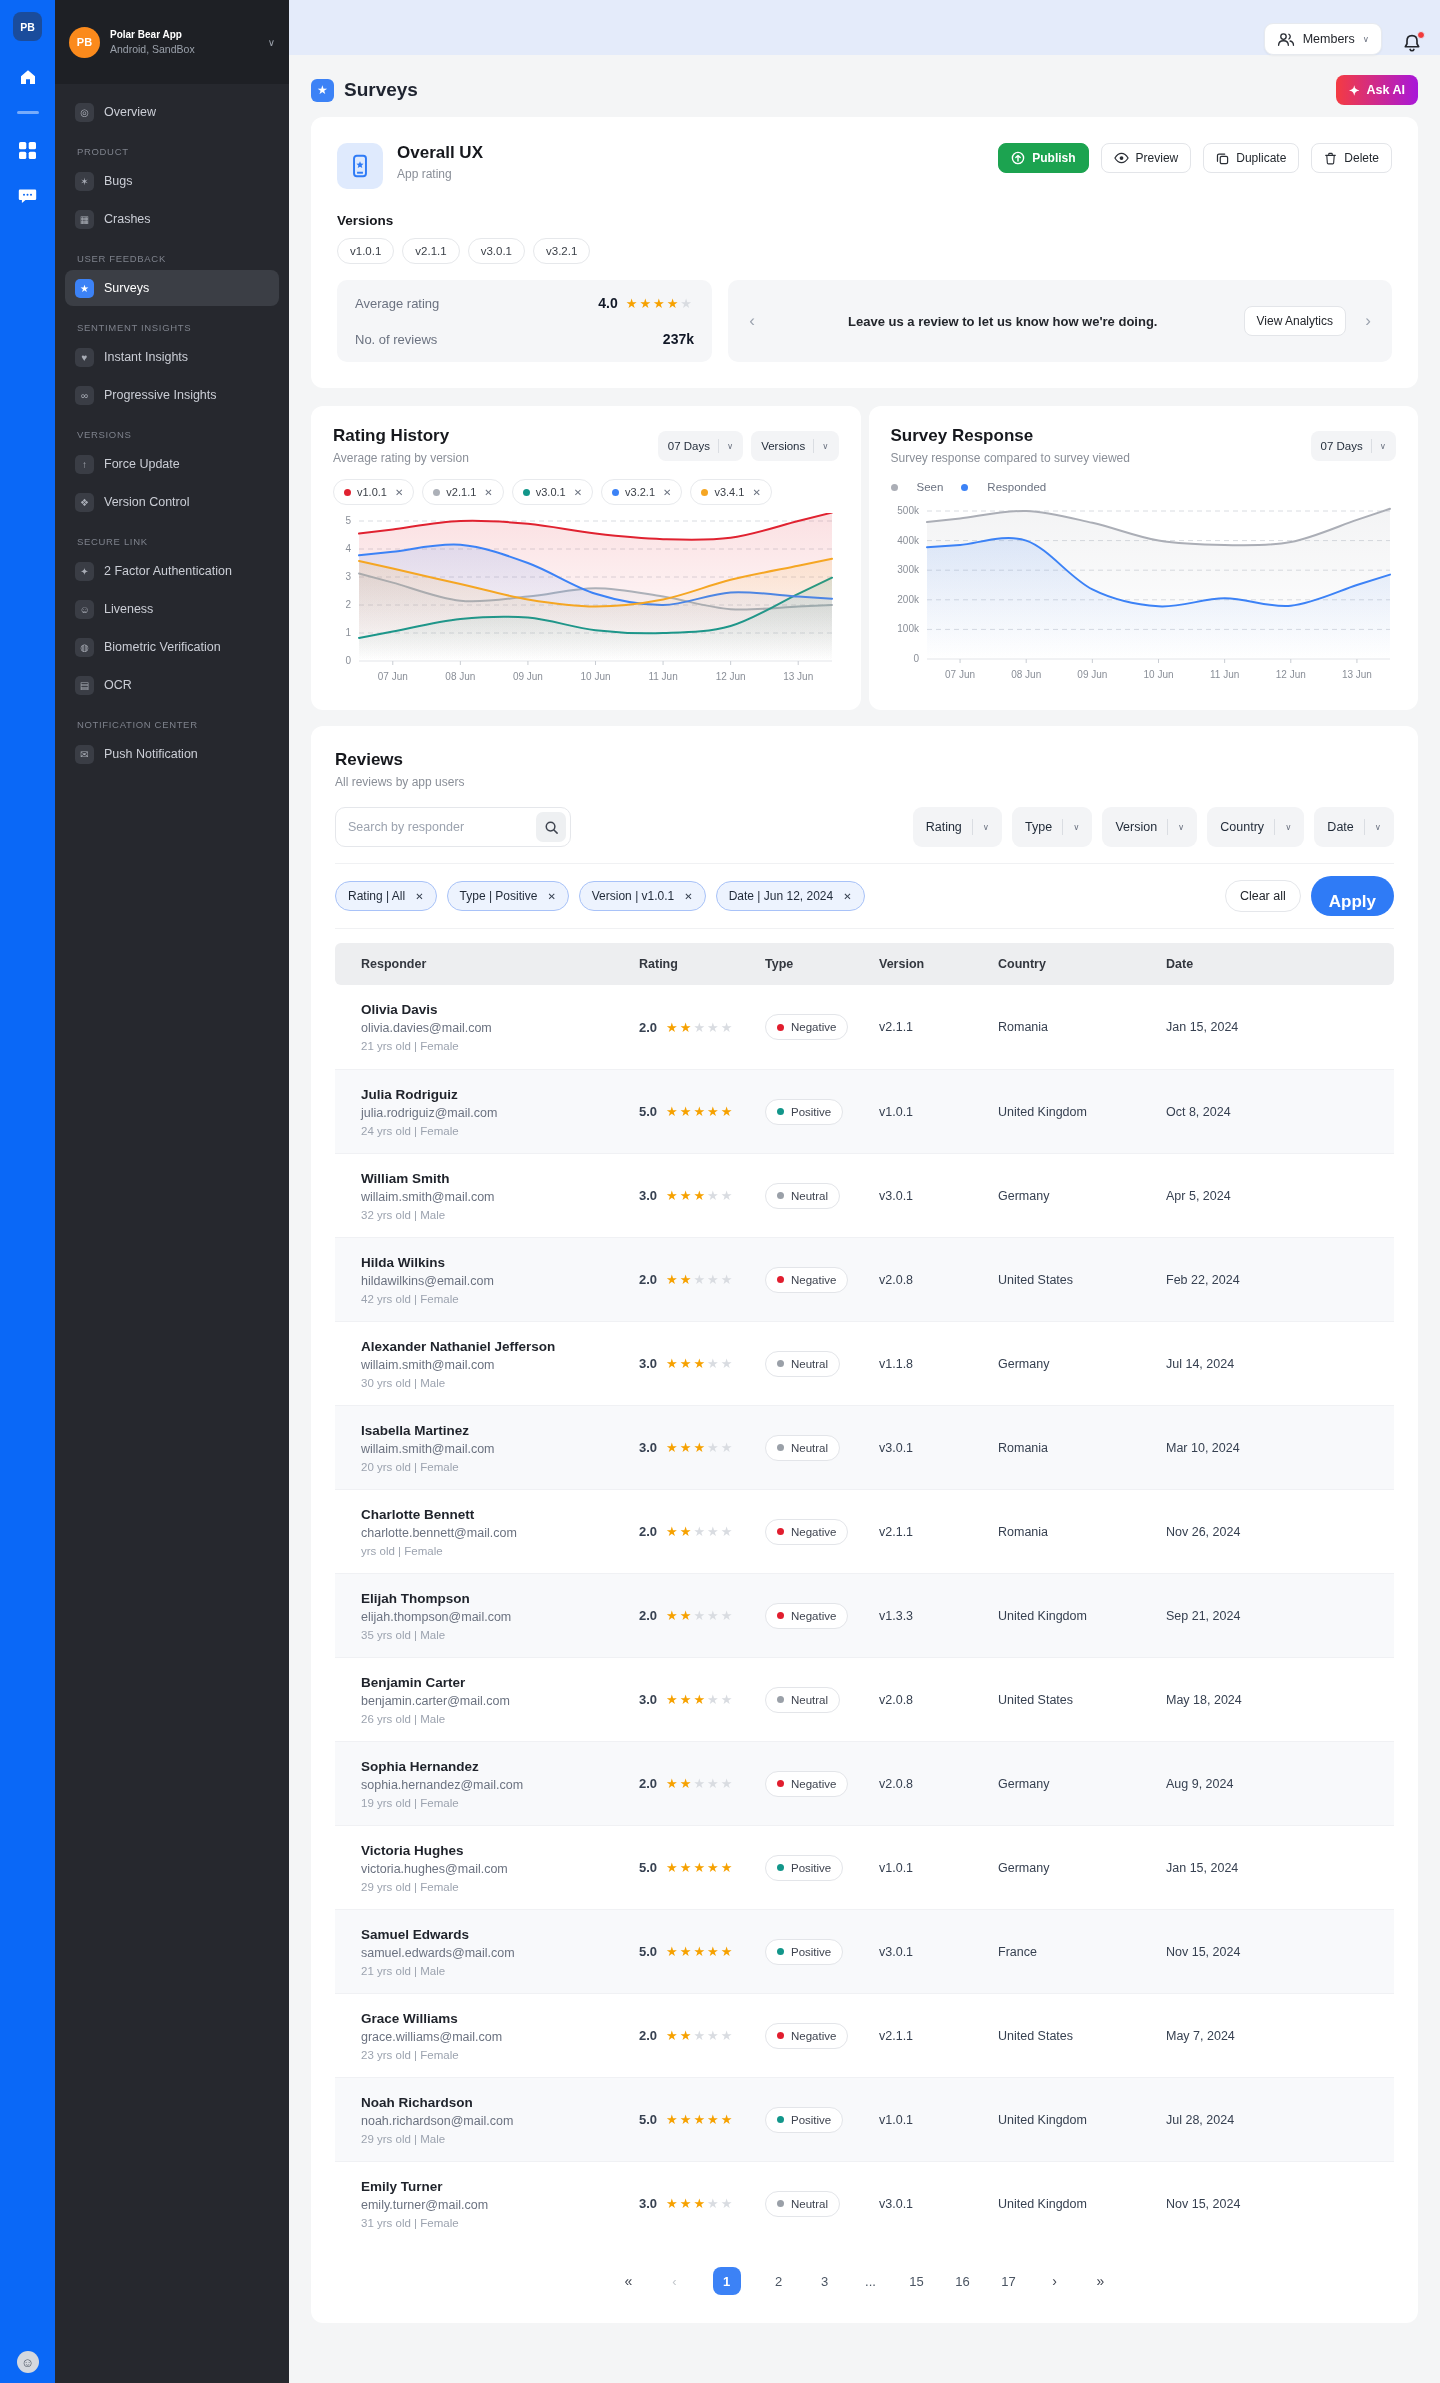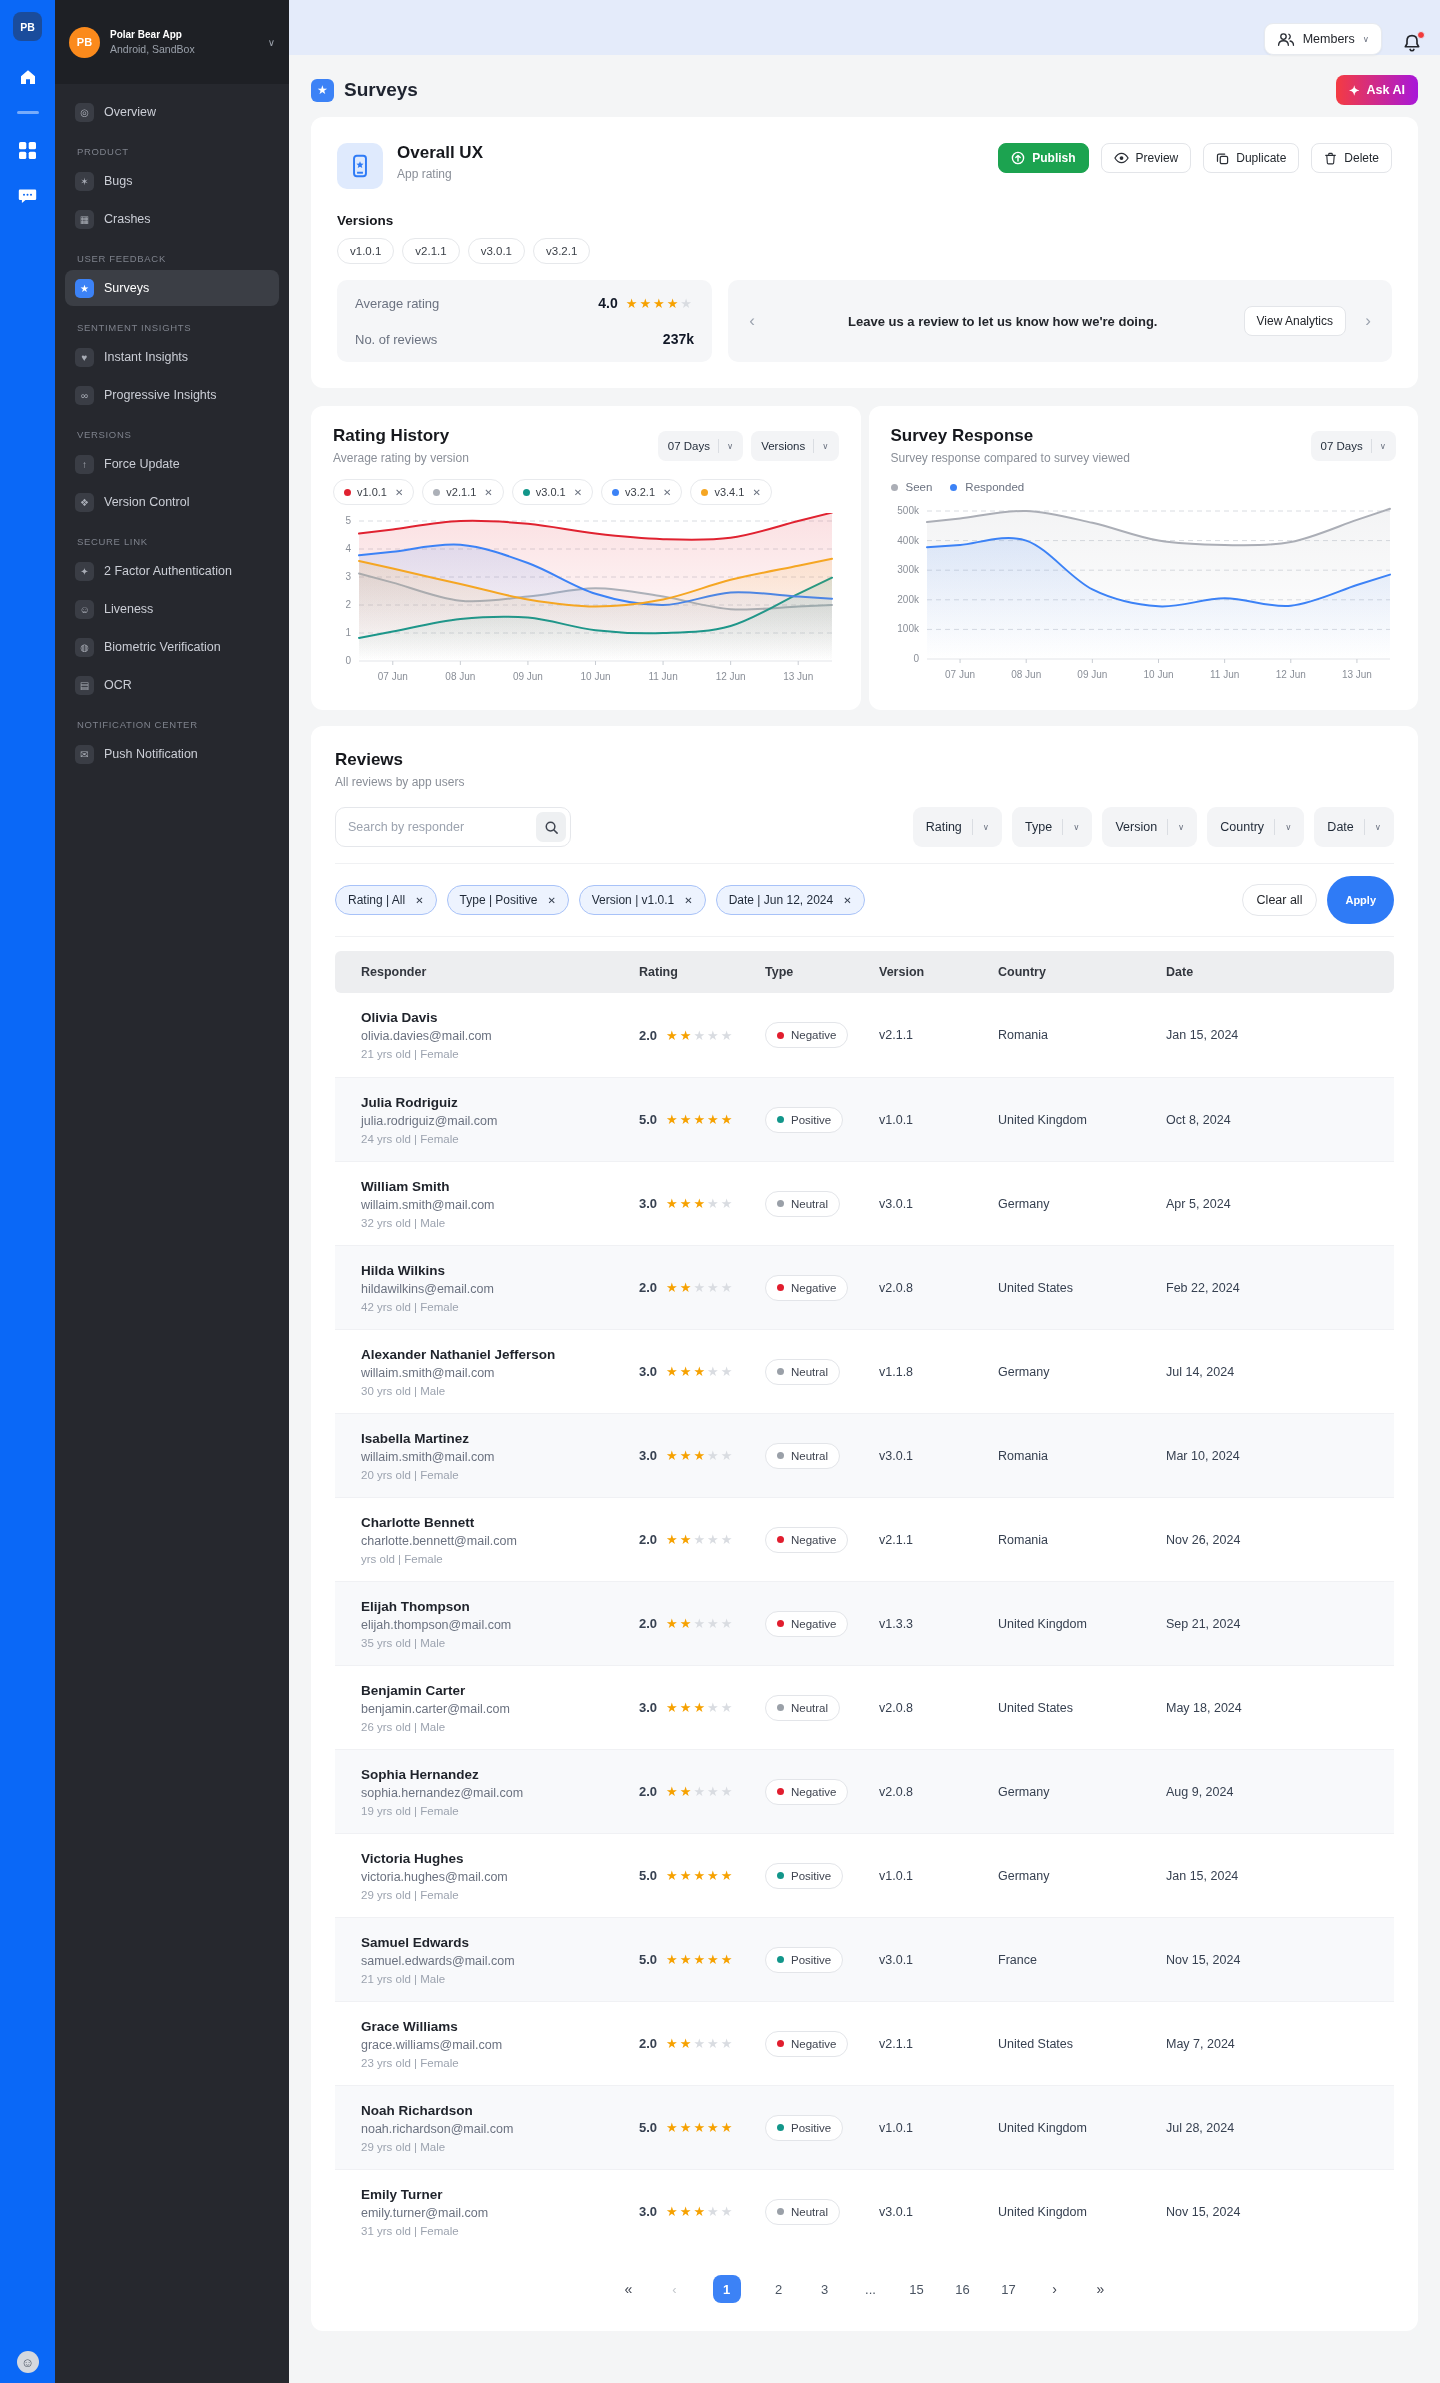--- a/index.html
+++ b/index.html
@@ -73,37 +73,37 @@
   .cc-title { font-size:17px; font-weight:700; color:#16181D; }
   .cc-sub { font-size:12px; color:#8A8F98; margin-top:5px; }
   .cc-drops { margin-left:auto; display:flex; gap:8px; }
   .drop { height:30px; background:#F3F4F6; border-radius:8px; display:flex; align-items:center; gap:8px; padding:0 10px; font-size:11.5px; color:#1F2937; }
   .drop .bar { width:1px; height:14px; background:#DADDE2; }
   .rh-chips { display:flex; gap:8px; margin-top:14px; }
   .rh-chip { height:26px; border-radius:999px; border:1px solid #E8EAED; background:#fff; display:flex; align-items:center; gap:6px; padding:0 10px; font-size:11px; color:#3A3F47; }
   .dot { width:7px; height:7px; border-radius:50%; flex:none; }
   .x { color:#6B7280; font-size:10px; margin-left:2px; }
   .legend { display:flex; gap:18px; margin-top:16px; }
-  .leg-item { display:flex; align-items:center; gap:8px; font-size:11.5px; color:#6B7280; }
+  .leg-item { display:flex; align-items:center; gap:19px; font-size:11.5px; color:#6B7280; }
 
   
   .reviews-card { margin-top:16px; padding:24px 24px 28px; }
   .search-row { margin-top:18px; display:flex; align-items:center; justify-content:space-between; }
   .search-wrap { position:relative; width:236px; height:40px; }
   .search-wrap input { width:100%; height:100%; border:1px solid #E5E7EB; border-radius:10px; padding:0 44px 0 12px; font-size:12.5px; color:#1F2937; font-family:inherit; outline:none; background:#fff; }
   .search-wrap input::placeholder { color:#9CA3AF; }
   .search-btn { position:absolute; right:5px; top:5px; width:30px; height:30px; border-radius:7px; background:#EEF0F2; border:none; display:flex; align-items:center; justify-content:center; }
   .fdrops { display:flex; gap:10px; }
   .fdrop { height:40px; background:#F3F4F6; border-radius:9px; display:flex; align-items:center; gap:10px; padding:0 13px; font-size:12.5px; color:#1F2937; }
   .fdrop .bar { width:1px; height:16px; background:#DADDE2; }
   .chips-row { margin-top:16px; padding:12px 0; border-top:1px solid #F0F1F3; border-bottom:1px solid #F0F1F3; display:flex; align-items:center; }
   .fchips { display:flex; gap:10px; flex:1; }
   .fchip { height:30px; border-radius:999px; background:#EDF3FE; border:1px solid #A8C2F8; display:flex; align-items:center; gap:8px; padding:0 12px; font-size:12px; color:#1F2937; }
   .clear-btn { height:32px; border-radius:999px; background:#fff; border:1px solid #E5E7EB; padding:0 14px; font-size:12.5px; color:#23262C; }
-  .apply-btn { height:48px; border-radius:999px; background:#2F7BF6; border:none; padding:16px 18px; font-size:11px; color:#fff; font-weight:600; margin-left:10px; }
+  .apply-btn { height:40px; border-radius:999px; background:#2F7BF6; border:none; padding:16px 18px; font-size:17px; color:#fff; font-weight:600; margin-left:10px; }
 
   .tbl { margin-top:14px; }
   .trow { display:grid; grid-template-columns:278px 126px 114px 119px 168px 1fr; padding-left:26px; align-items:center; }
   .thead { background:#EDEEF0; border-radius:6px; height:42px; font-size:12.5px; font-weight:700; color:#33373F; }
   .tr { min-height:84px; border-top:1px solid #F0F1F4; }
   .tr:first-of-type { border-top:none; }
   .tr.alt { background:#F8F9FB; }
   .rname { font-size:13.5px; font-weight:700; color:#1F232B; }
   .remail { font-size:12.5px; color:#6B7280; margin-top:4px; }
   .rmeta { font-size:11.5px; color:#9CA3AF; margin-top:5px; }

